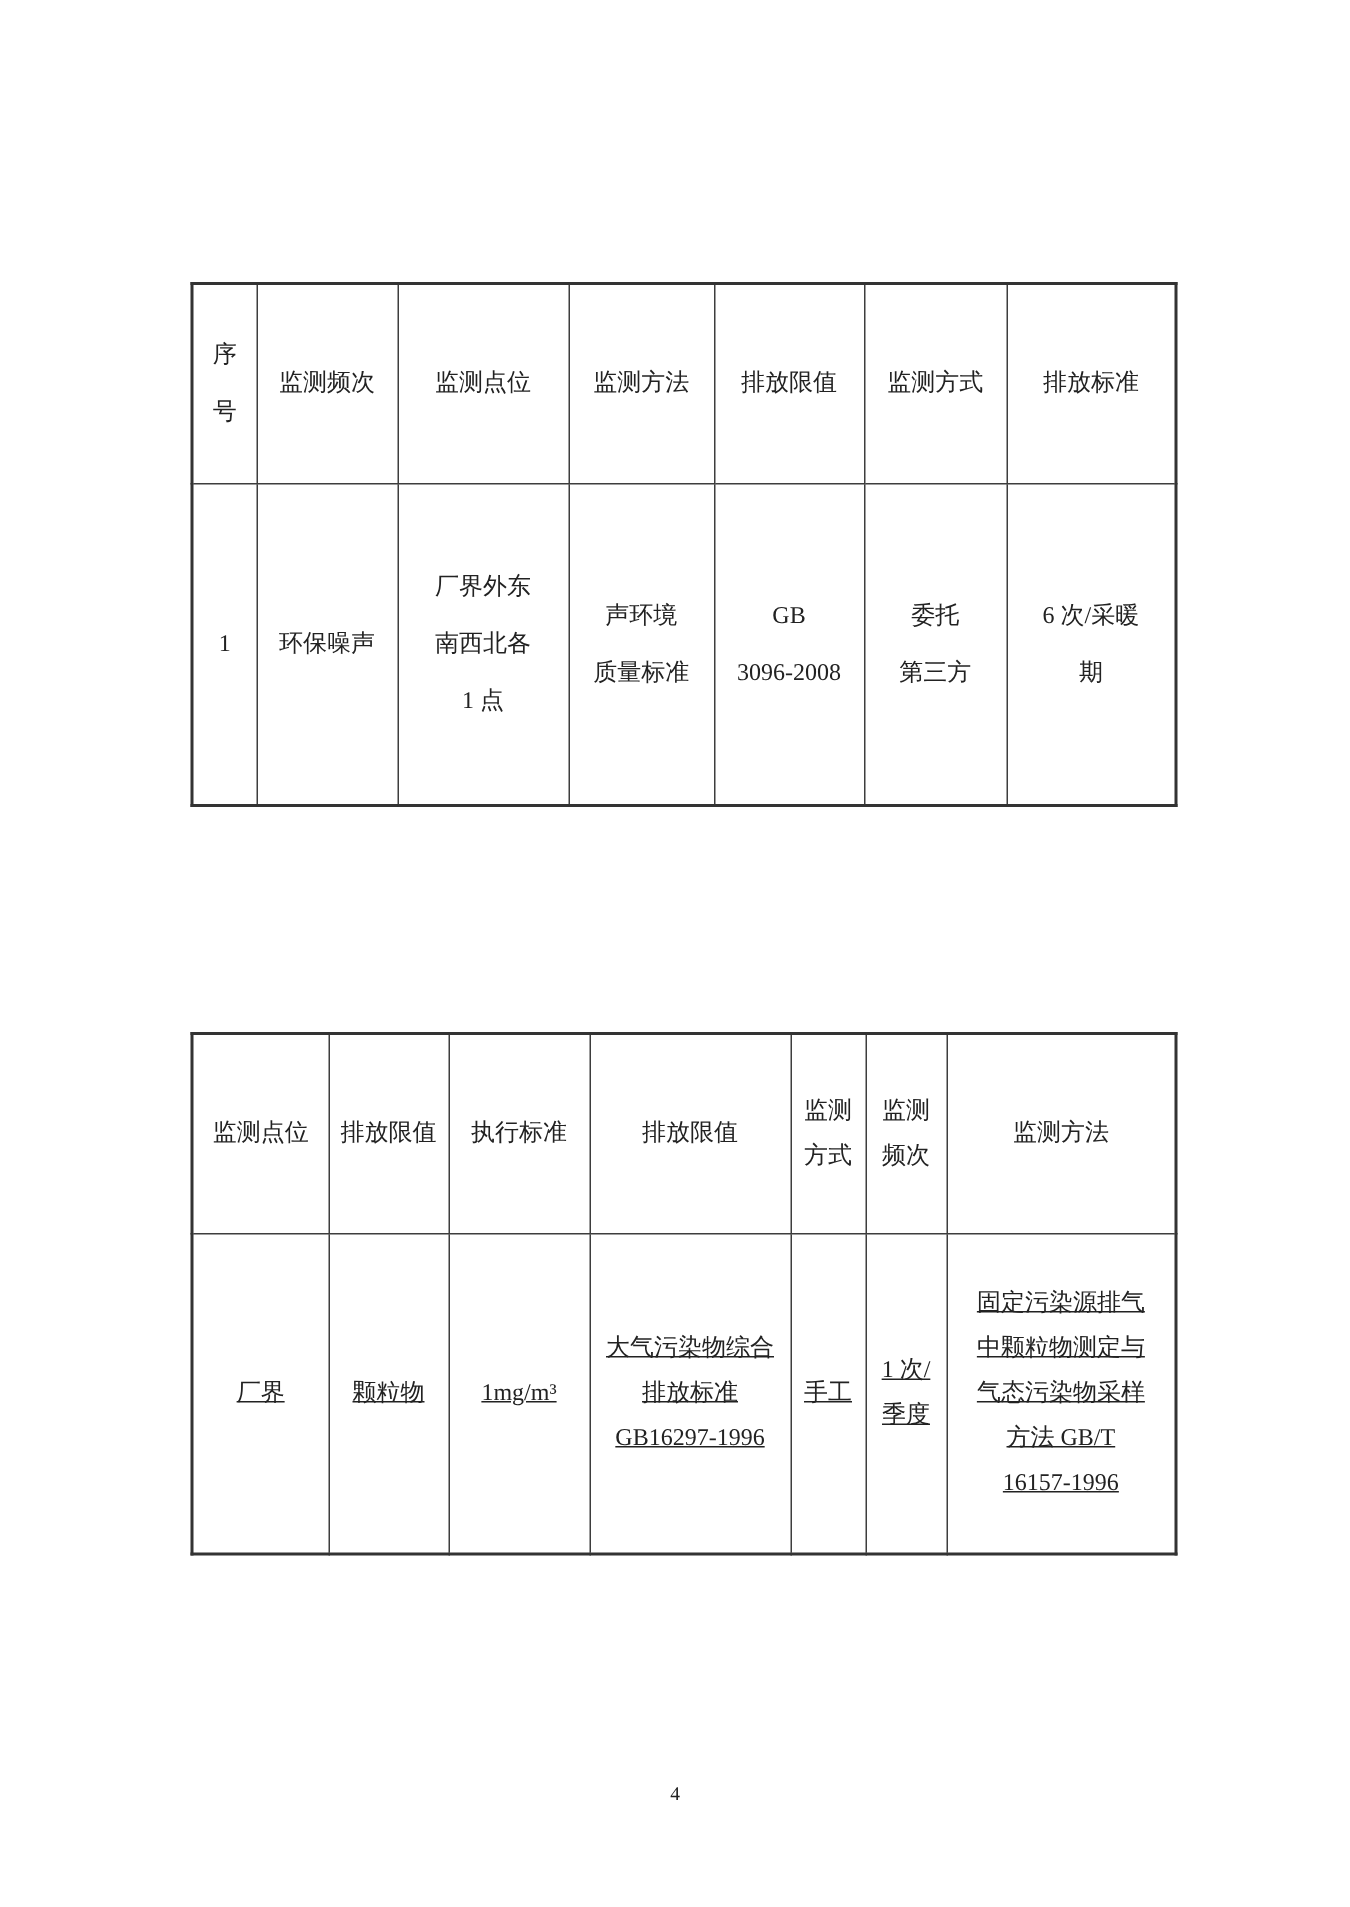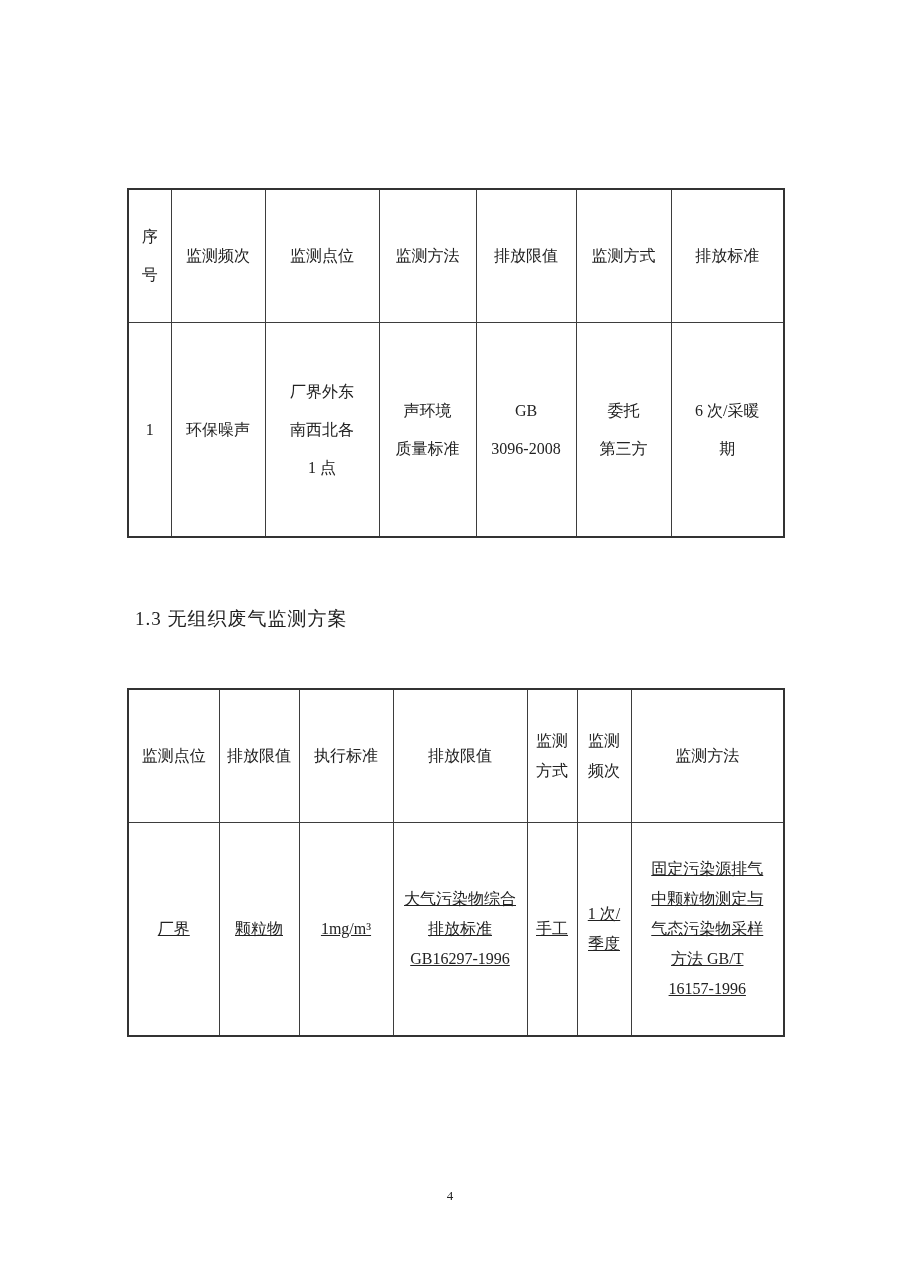--- a/index.html
+++ b/index.html
@@ -106,21 +106,20 @@
         <td>GB
 3096-2008</td>
         <td>委托
 第三方</td>
         <td>6 次/采暖
 期</td>
       </tr>
     </tbody>
   </table>
 
-  <div class="heading h13">1.3 无组织废气监测方案</div>
 
   <table class="doc-table t2">
     <colgroup>
       <col style="width:91px">
       <col style="width:80px">
       <col style="width:94px">
       <col style="width:134px">
       <col style="width:50px">
       <col style="width:54px">
       <col style="width:153px">

